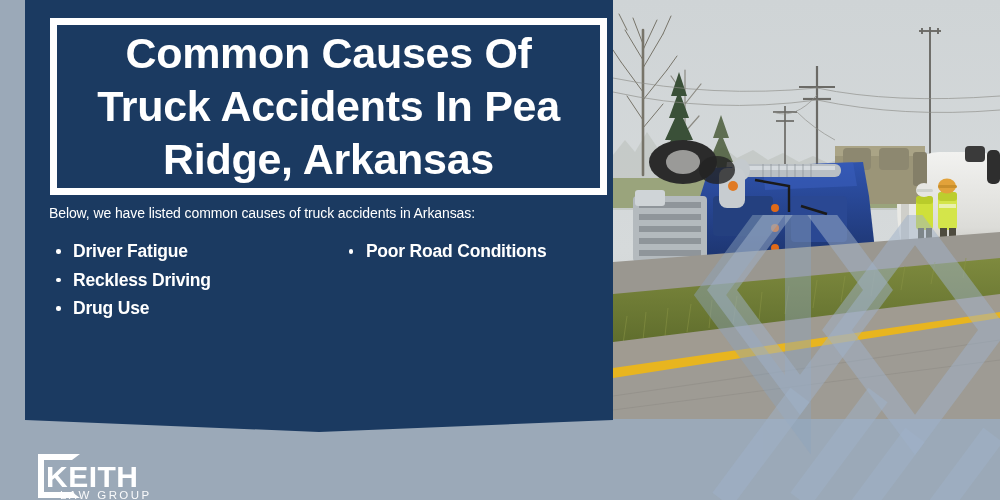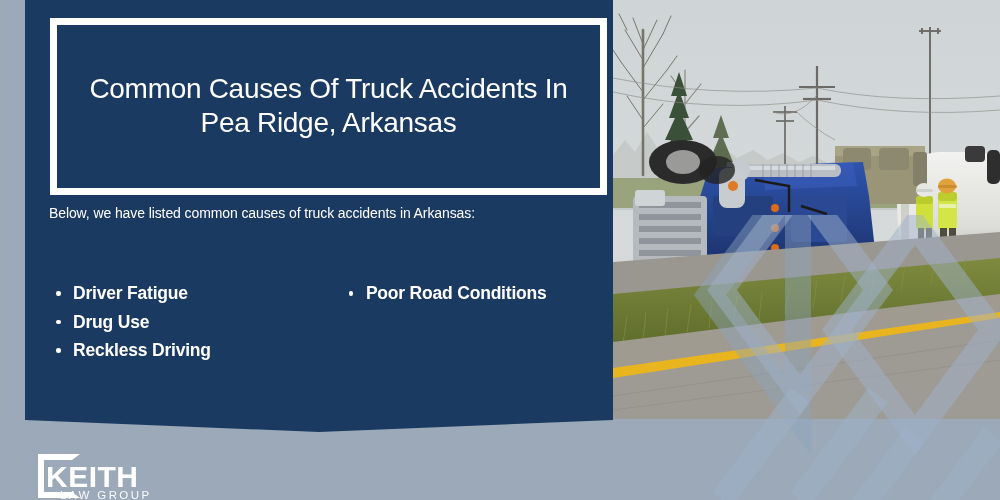--- a/index.html
+++ b/index.html
@@ -51,22 +51,22 @@
   .title-frame-inner {
     position:absolute; inset:0;
     border:3px solid #1b3a61;
   }
   .title-text {
     position:absolute;
     left:0; right:0; top:50%;
     transform:translateY(-50%);
     text-align:center;
     color:#ffffff;
-    font-size:28px;
-    font-weight:normal;
+    font-size:43px;
+    font-weight:bold;
     line-height:1.24;
     letter-spacing:-0.3px;
     padding:0 14px;
   }
 
   
   .subtitle {
     position:absolute;
     left:24px; top:205px; width:545px;
     color:#ffffff;
@@ -75,21 +75,20 @@
     letter-spacing:-0.1px;
     white-space:nowrap;
   }
 
   
   .lists {
     position:absolute;
     left:26px; top:238px; width:560px;
     display:flex;
     gap:18px;
-    margin-top:42px;
   }
   .list-col { width:284px; }
   .list-col.right { width:276px; }
   ul { list-style:none; }
   ul li {
     position:relative;
     color:#ffffff;
     font-size:17.5px;
     font-weight:bold;
     line-height:1.52;
@@ -311,22 +310,22 @@
       <div class="title-frame-inner"></div>
       <h1 class="title-text">Common Causes Of Truck Accidents In Pea Ridge, Arkansas</h1>
     </div>
 
     <p class="subtitle">Below, we have listed common causes of truck accidents in Arkansas:</p>
 
     <div class="lists">
       <div class="list-col">
         <ul>
           <li>Driver Fatigue</li>
+          <li>Reckless Driving</li>
           <li>Drug Use</li>
-          <li>Reckless Driving</li>
         </ul>
       </div>
       <div class="list-col right">
         <ul>
           <li>Poor Road Conditions</li>
         </ul>
       </div>
     </div>
 
   </div>

